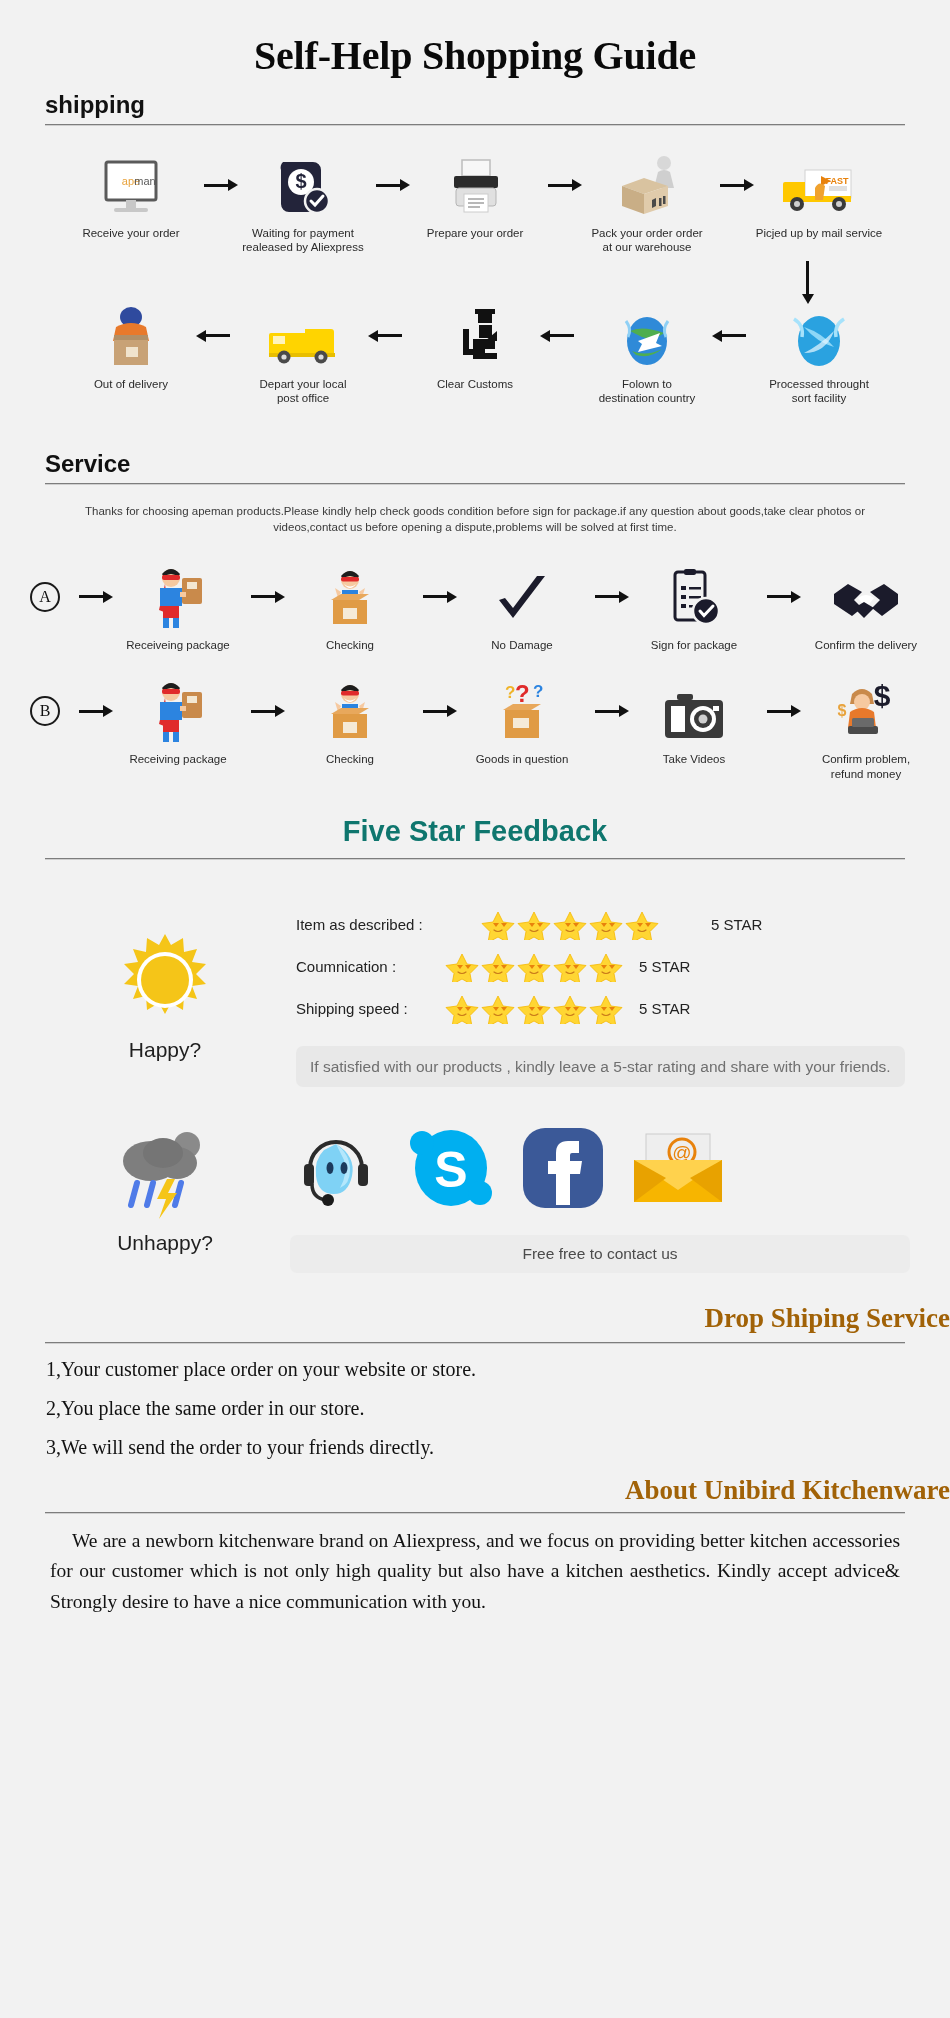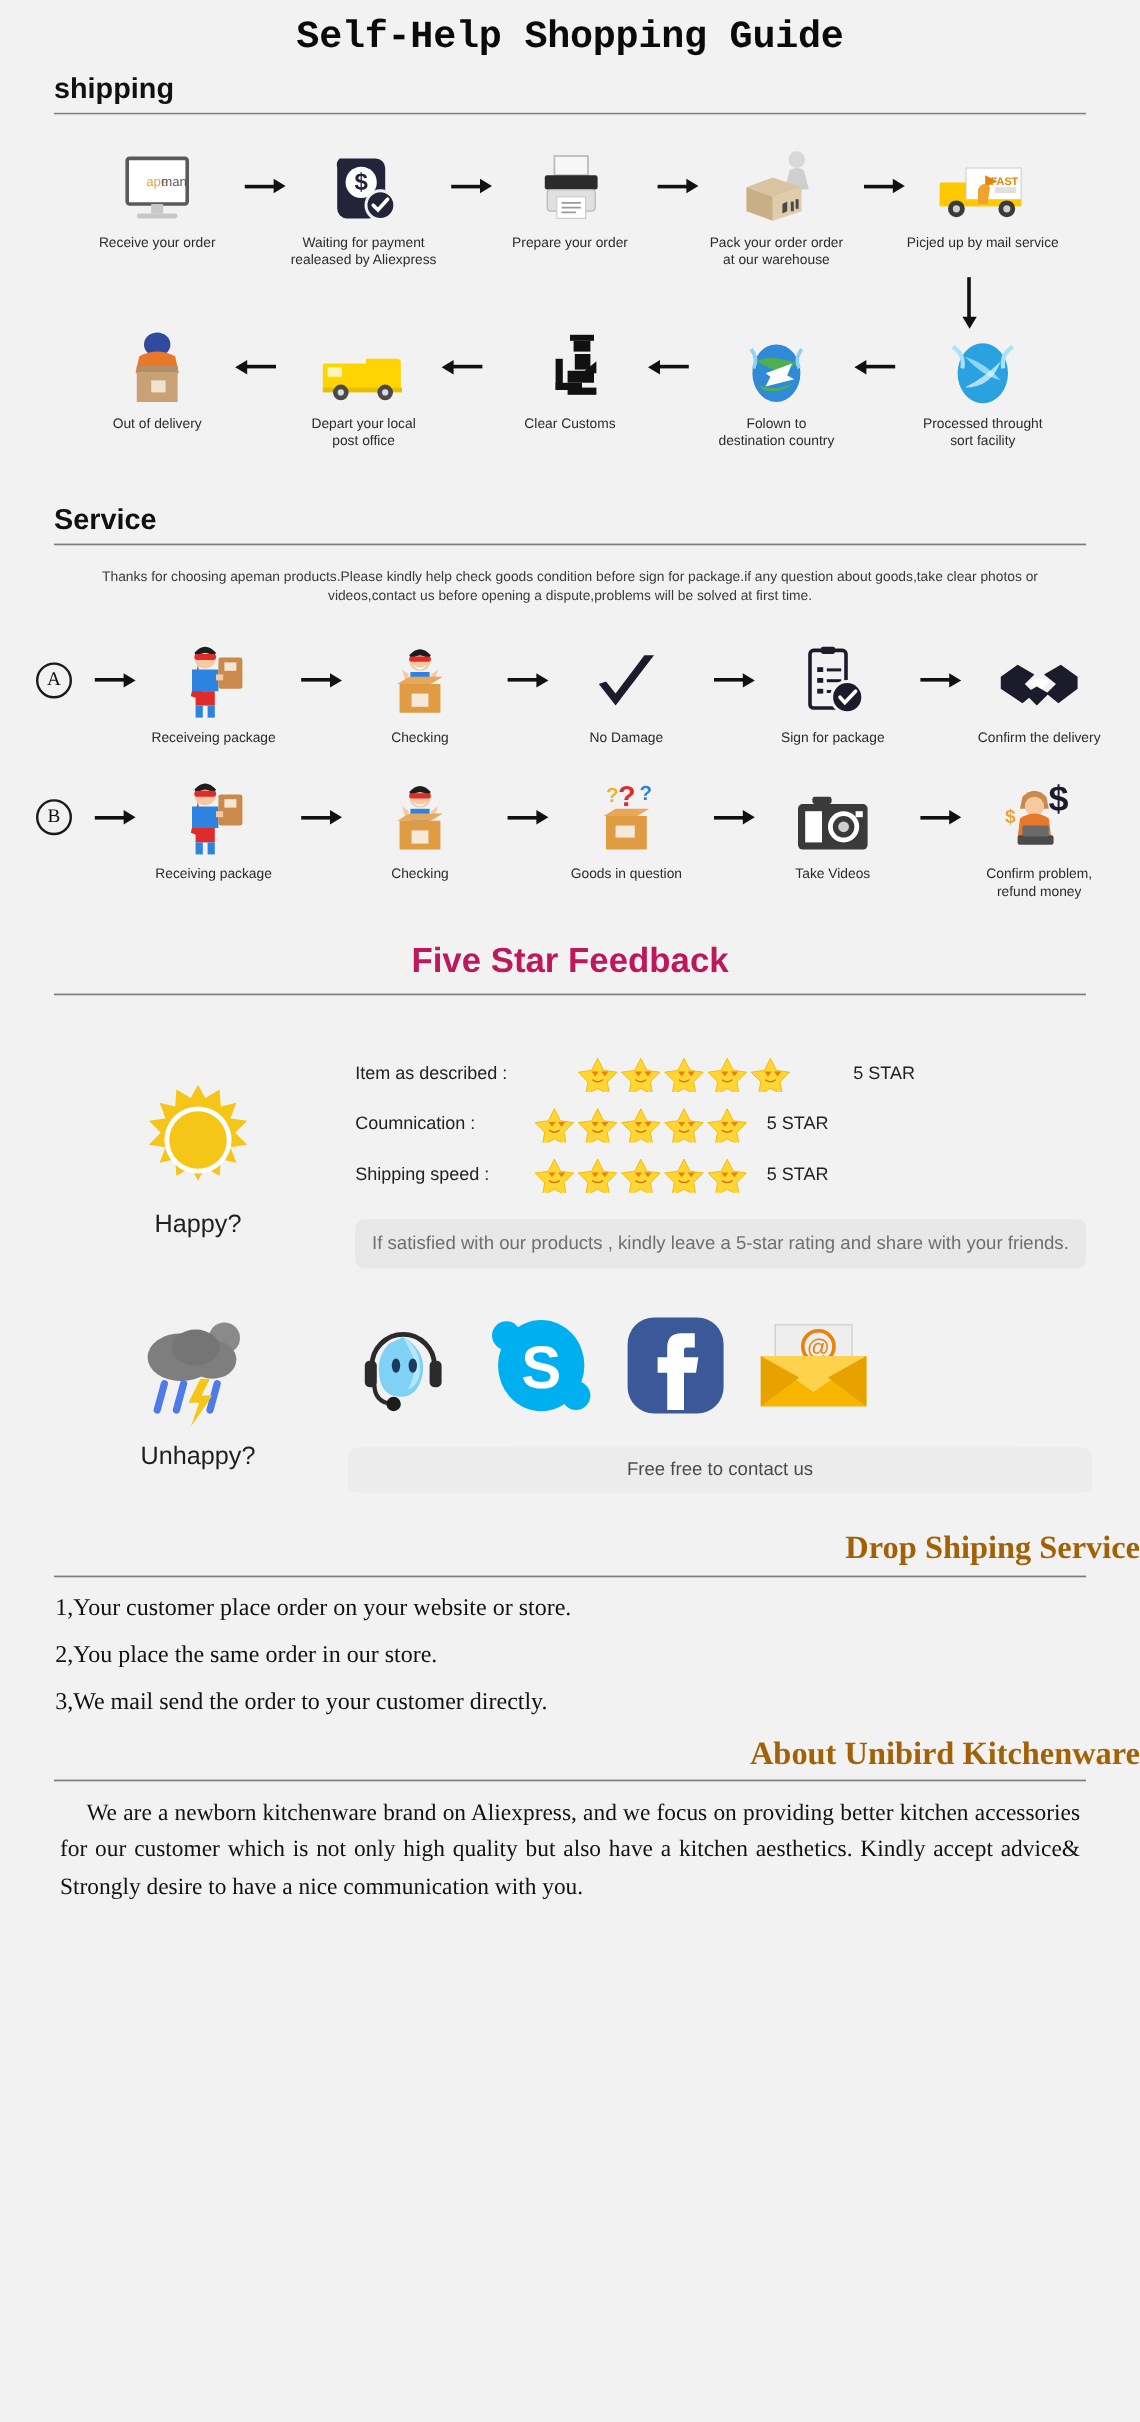--- a/index.html
+++ b/index.html
@@ -12,45 +12,45 @@
     position: relative;
     width: 950px;
     height: 2018px;
     background: #f2f2f2;
     overflow: hidden;
   }
 
   
   .main-title {
     text-align: center;
-    font-size: 32px;
+    font-size: 40px;
     font-weight: bold;
     color: #0a0a0a;
     letter-spacing: -0.2px;
-    padding-top: 12px;
-    font-family: Liberation Mono, monospace;
+    padding-top: 32px;
+    font-family: Liberation Serif, serif;
   }
   .sec-head {
     font-size: 24px;
     font-weight: bold;
     color: #111;
     padding-left: 45px;
     font-family: "Liberation Sans", sans-serif;
   }
   .rule {
     height: 2px;
     background: linear-gradient(to bottom,#7d7d7d 0 1px,#cfcfcf 1px 2px);
     margin: 5px 45px 0 45px;
   }
 
   .center-title {
     text-align: center;
     font-size: 29px;
     font-weight: bold;
-    color: #be185d;
+    color: #0f766e;
     font-family: "Liberation Sans", sans-serif;
   }
   .serif-title {
     text-align: right;
     font-size: 27px;
     font-weight: bold;
     color: #a16207;
     font-family: "Liberation Serif", serif;
   }
 
@@ -871,21 +871,21 @@
   </div>
 
   <div style="margin-top:30px;">
     <div class="serif-title">Drop Shiping Service</div>
     <div class="rule" style="margin-top:8px;"></div>
   </div>
 
   <div class="ds-list">
     <div class="ds-item">1,Your customer place order on your website or store.</div>
     <div class="ds-item">2,You place the same order in our store.</div>
-    <div class="ds-item">3,We mail send the order to your customer directly.</div>
+    <div class="ds-item">3,We will send the order to your friends directly.</div>
   </div>
 
   <div style="margin-top:8px;">
     <div class="serif-title">About Unibird Kitchenware</div>
     <div class="rule" style="margin-top:6px;"></div>
   </div>
   <div class="about-para">We are a newborn kitchenware brand on Aliexpress, and we focus on providing better kitchen accessories for our customer which is not only high quality but also have a kitchen aesthetics. Kindly accept advice&amp; Strongly desire to have a nice communication with you.</div>
 
 </div>
 

